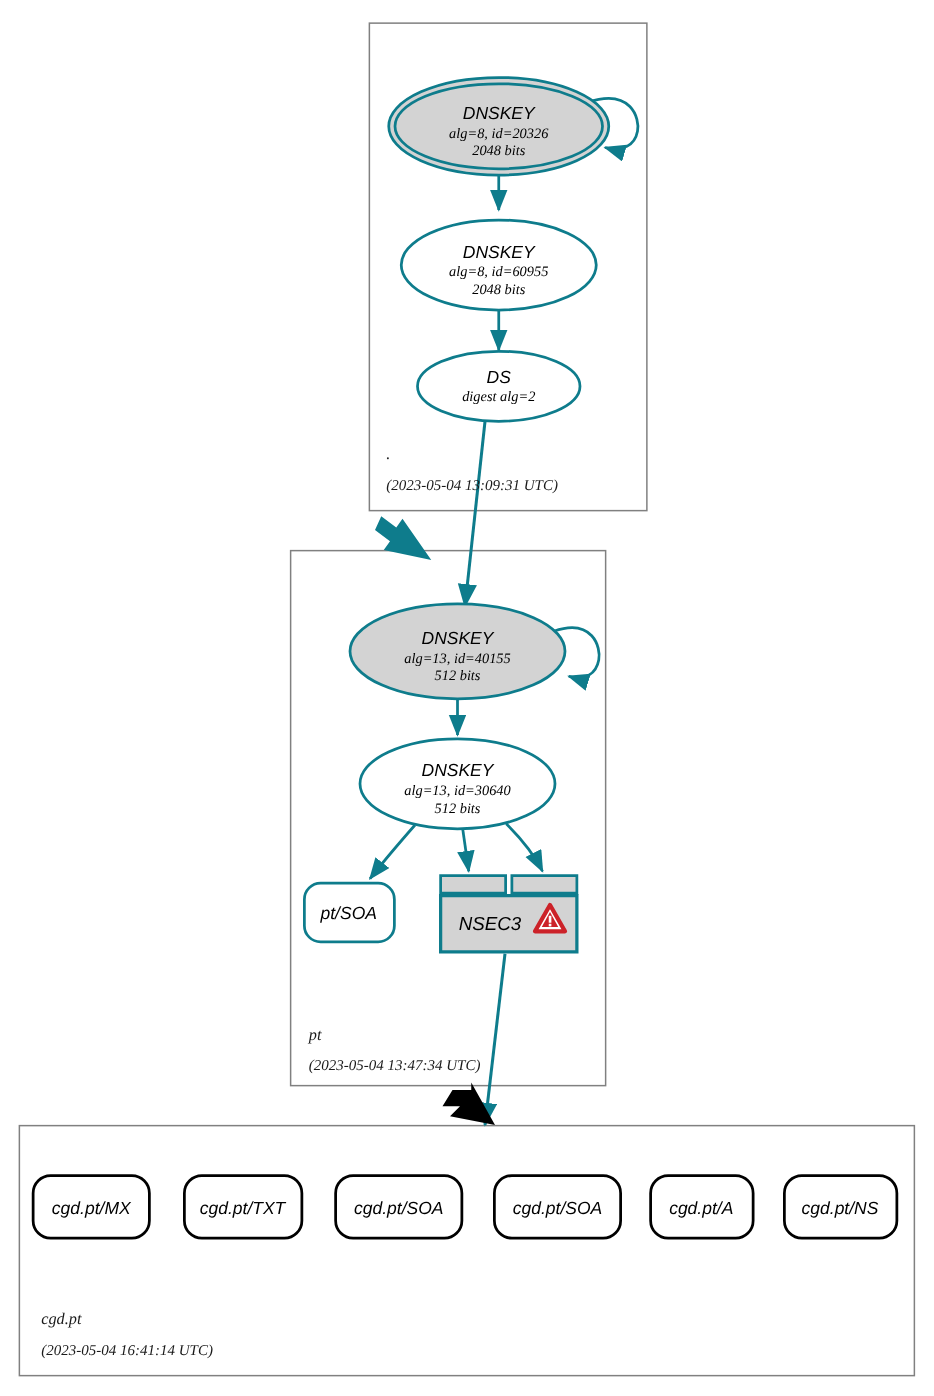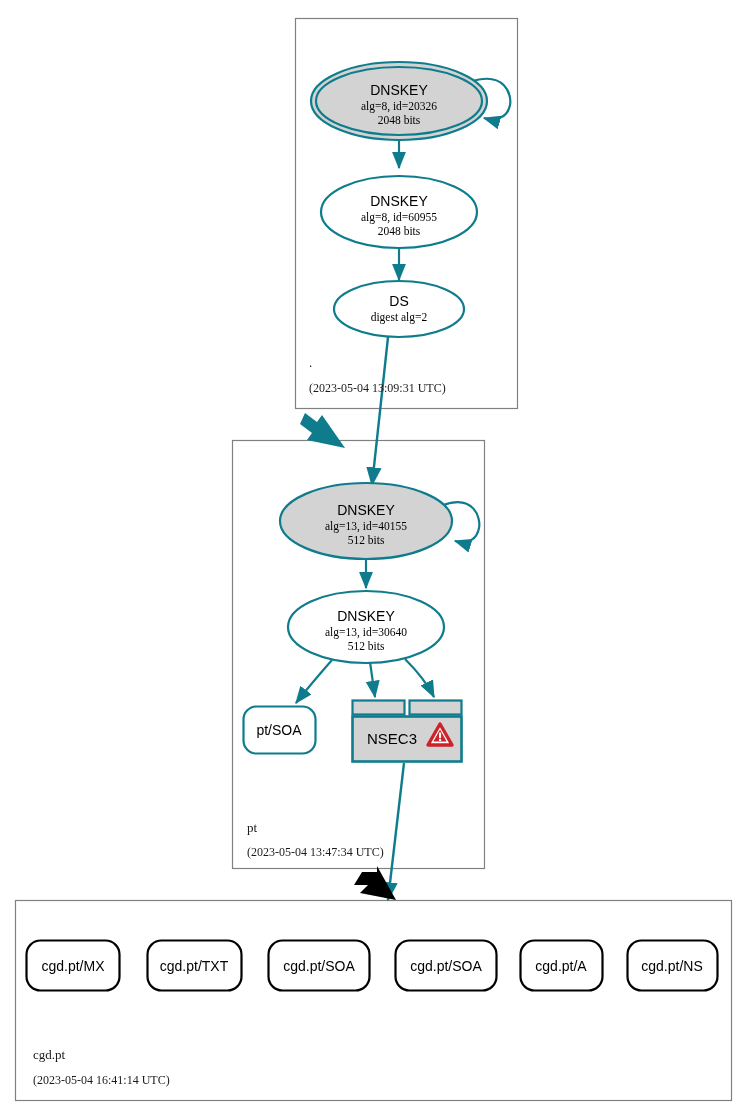--- a/index.html
+++ b/index.html
@@ -12,20 +12,21 @@
     height: 1117px;
     position: relative;
     font-family: "Liberation Sans", sans-serif;
     overflow: hidden;
   }
   #stage {
     position: absolute;
     left: 0; top: 0;
     width: 615px;
     height: 1117px;
+    font-style: italic;
   }
   svg.layer {
     position: absolute;
     left: 0; top: 0;
     width: 747px;
     height: 1117px;
   }
   .zone-label {
     font-family: "Liberation Serif", serif;
     font-size: 13px;

